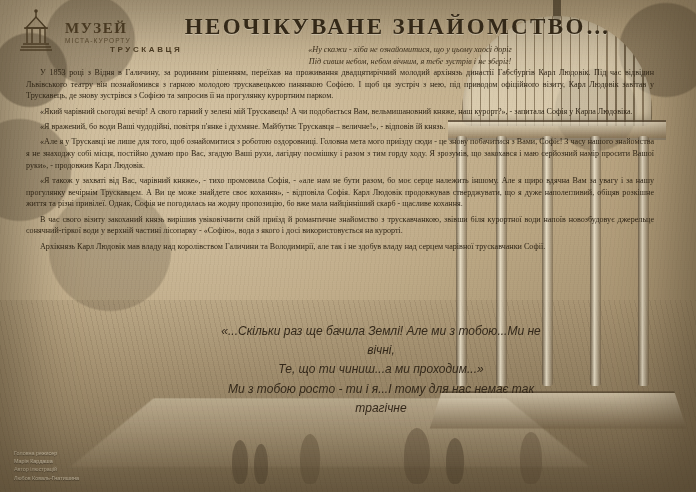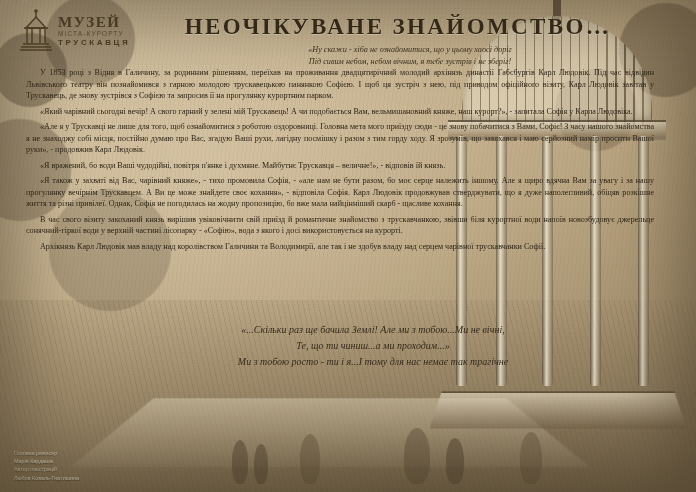--- a/index.html
+++ b/index.html
@@ -117,38 +117,39 @@
   }
   .grain {
     position: absolute; inset: 0; pointer-events: none; opacity: 0.25;
     background-image:
       repeating-linear-gradient(0deg, rgba(255,255,255,0.05) 0 1px, rgba(0,0,0,0.03) 1px 2px);
   }
 
   
   .logo {
     position: absolute; left: 14px; top: 8px;
-    display: flex; align-items: center; 
+    display: flex; align-items: flex-end; gap: 7px;
   }
   .logo-mark { width: 44px; height: 46px; position: relative; }
   .logo-text { line-height: 1.05; }
   .logo-title {
     font-family: "Liberation Serif", serif;
     font-weight: bold; font-size: 15px; letter-spacing: 1.6px;
     color: #4a3a22;
   }
   .logo-sub {
     font-family: "Liberation Sans", sans-serif;
     font-size: 6.5px; letter-spacing: 1.1px; color: #5a4a30;
     margin-top: 1px;
   }
   .logo-sub2 {
     font-family: "Liberation Sans", sans-serif;
     font-size: 8px; letter-spacing: 2.6px; color: #4a3a22; font-weight: bold;
     margin-top: 1px;
+    margin-left: 45px;
   }
 
   
   .headline {
     position: absolute; left: 128px; top: 14px; width: 540px;
     text-align: center;
     font-family: Liberation Serif, serif;
     font-weight: bold;
     font-size: 23px;
     letter-spacing: 2.4px;
@@ -173,25 +174,25 @@
     font-family: "Liberation Serif", serif;
     font-size: 8.1px;
     line-height: 1.45;
     color: #2d2314;
     text-align: justify;
   }
   .body-text p { margin: 0 0 3.5px 0; text-indent: 14px; }
 
   
   .poem {
-    position: absolute; left: 208px; top: 322px; width: 330px;
+    position: absolute; left: 216px; top: 322px; width: 330px;
     text-align: center;
-    font-family: Liberation Serif, serif;
+    font-family: Liberation Sans, sans-serif;
     font-style: italic;
-    font-size: 10px;
+    font-size: 12px;
     line-height: 1.6;
     color: #33281a;
   }
 
   
   .credits {
     position: absolute; left: 14px; bottom: 10px;
     font-family: "Liberation Sans", sans-serif;
     font-size: 5.4px;
     line-height: 1.55;
@@ -259,22 +260,22 @@
   <div class="headline">НЕОЧІКУВАНЕ  ЗНАЙОМСТВО…</div>
 
   <div class="epigraph">
     <div>«Ну скажи - хіба не ознайомитися, що у цьому хаосі доріг</div>
     <div>Під сивим небом, небом вічним, я тебе зустрів і не зберіг!</div>
   </div>
 
   <div class="body-text">
     <p>У 1853 році з Відня в Галичину, за родинним рішенням, переїхав на проживання двадцятирічний молодий архінязь династії Габсбургів Карл Людовік. Під час відвідин Львівського театру він познайомився з гарною молодою трускавецькою панянкою Софією. І щоб ця зустріч з нею, під приводом офіційного візиту, Карл Людовік завітав у Трускавець, де знову зустрівся з Софією та запросив її на прогулянку курортним парком.</p>
     <p>«Який чарівний сьогодні вечір! А свого гарний у зелені мій Трускавець! А чи подобається Вам, вельмишановний княже, наш курорт?», - запитала Софія у Карла Людовіка.</p>
+    <p>«Я вражений, бо води Ваші чудодійні, повітря п'янке і духмяне. Майбутнє Трускавця – величне!», - відповів їй князь.</p>
     <p>«Але я у Трускавці не лише для того, щоб ознайомитися з роботою оздоровниці. Головна мета мого приїзду сюди - це знову побачитися з Вами, Софіє! З часу нашого знайомства я не знаходжу собі місця, постійно думаю про Вас, згадую Ваші рухи, лагідну посмішку і разом з тим горду ходу. Я зрозумів, що закохався і маю серйозний намір просити Вашої руки», - продовжив Карл Людовік.</p>
-    <p>«Я вражений, бо води Ваші чудодійні, повітря п'янке і духмяне. Майбутнє Трускавця – величне!», - відповів їй князь.</p>
     <p>«Я також у захваті від Вас, чарівний княже», - тихо промовила Софія, - «але нам не бути разом, бо моє серце належить іншому. Але я щиро вдячна Вам за увагу і за нашу прогулянку вечірнім Трускавцем. А Ви це може знайдете своє кохання», - відповіла Софія. Карл Людовік продовжував стверджувати, що я дуже наполегливий, обіцяв розкішне життя та різні привілеї. Однак, Софія не погодилась на жодну пропозицію, бо вже мала найцінніший скарб - щасливе кохання.</p>
     <p>В час свого візиту закоханий князь вирішив увіковічнити свій приїзд й романтичне знайомство з трускавчанкою, звівши біля курортної води напоїв новозбудовує джерельце сонячний-гіркої води у верхній частині лісопарку - «Софію», вода з якого і досі використовується на курорті.</p>
     <p>Архікнязь Карл Людовік мав владу над королівством Галичини та Володимирії, але так і не здобув владу над серцем чарівної трускавчанки Софії.</p>
   </div>
 
   <div class="poem">
     <div>«...Скільки раз ще бачила Землі! Але ми з тобою...Ми не вічні,</div>
     <div>Те, що ти чиниш...а ми проходим...»</div>
     <div>Ми з тобою росто - ти і я...І тому для нас немає так трагічне</div>
   </div>

